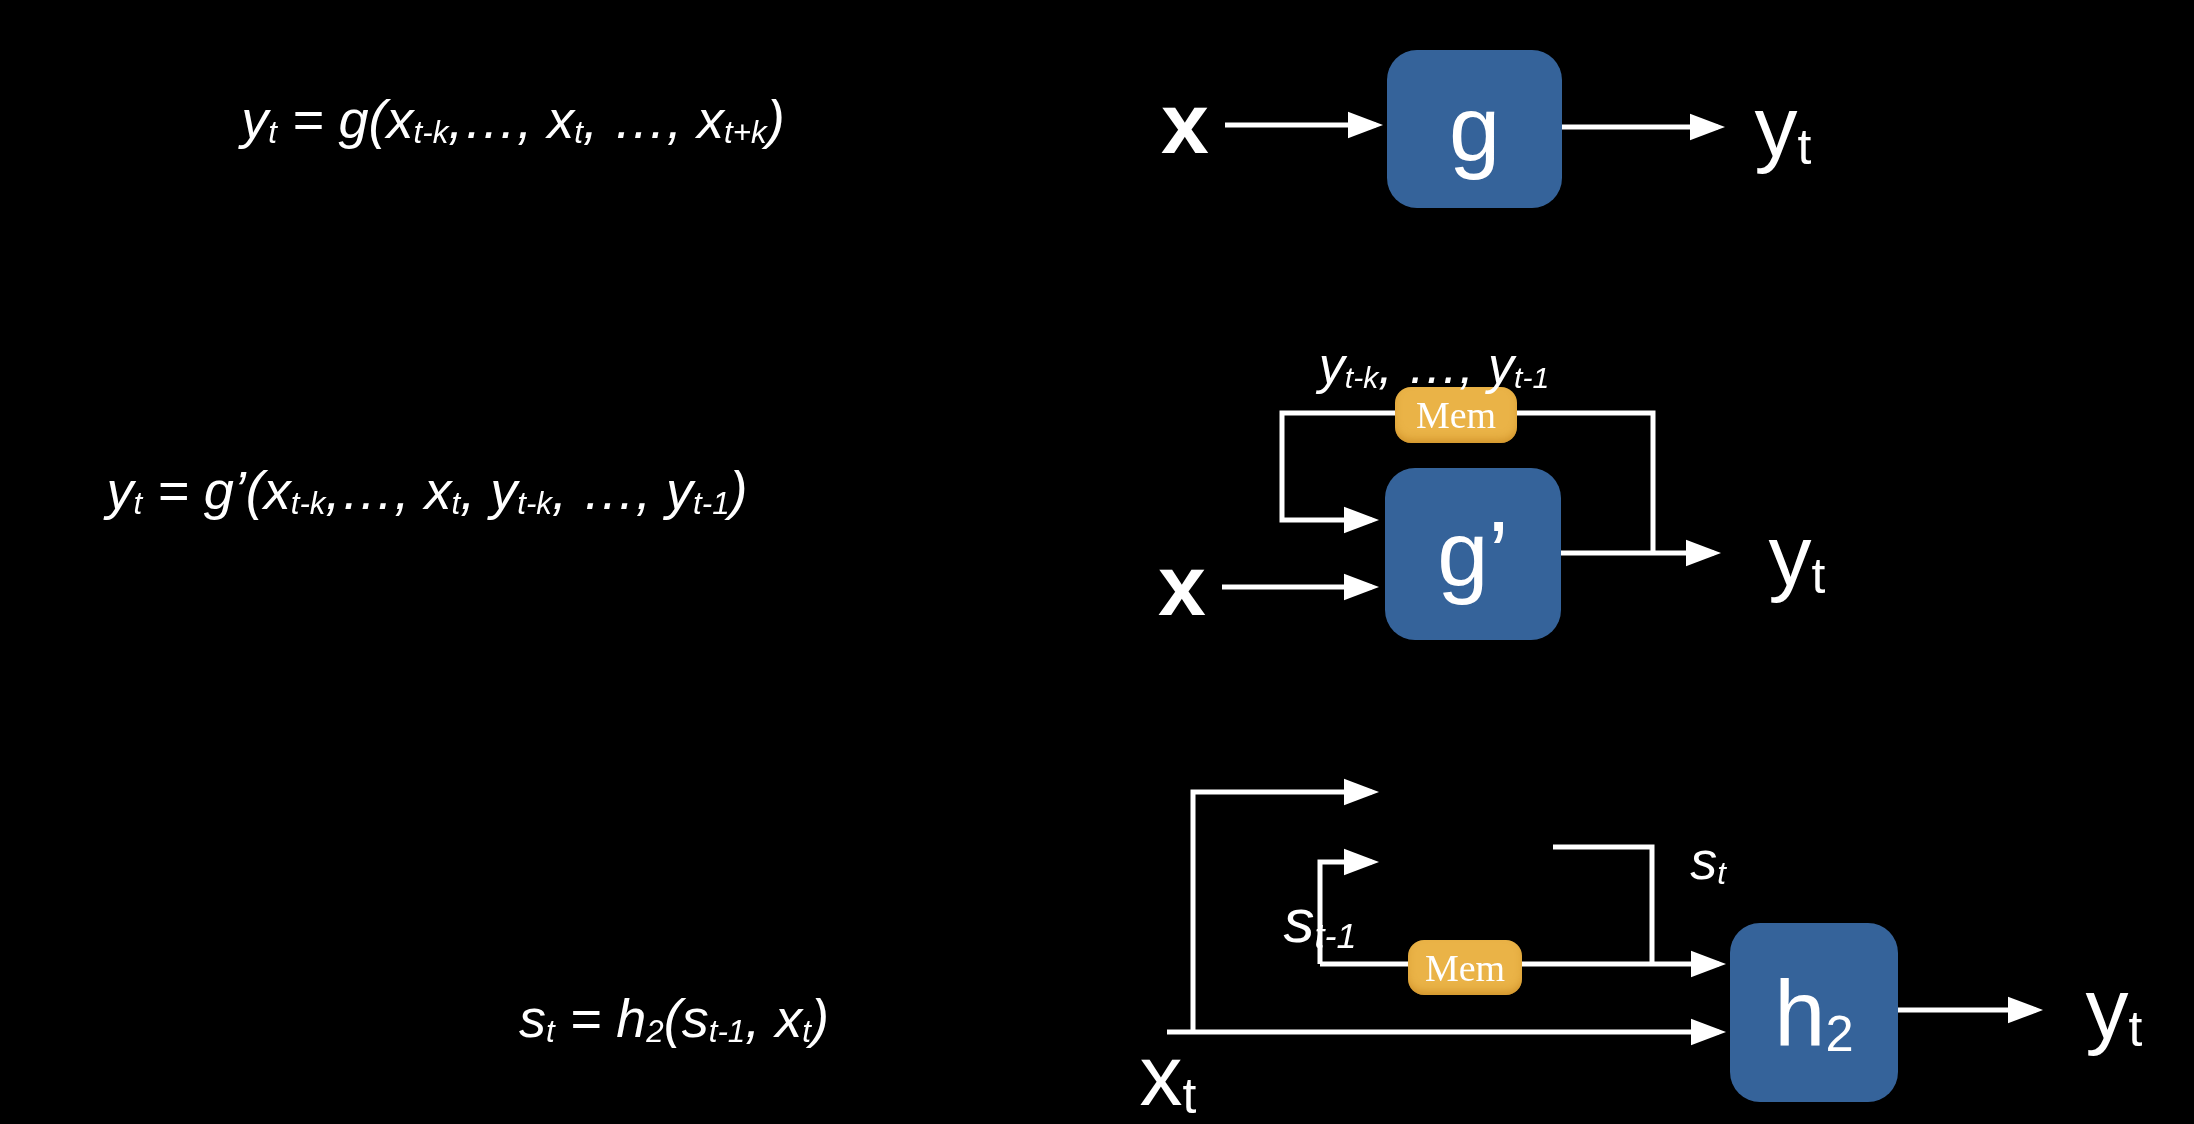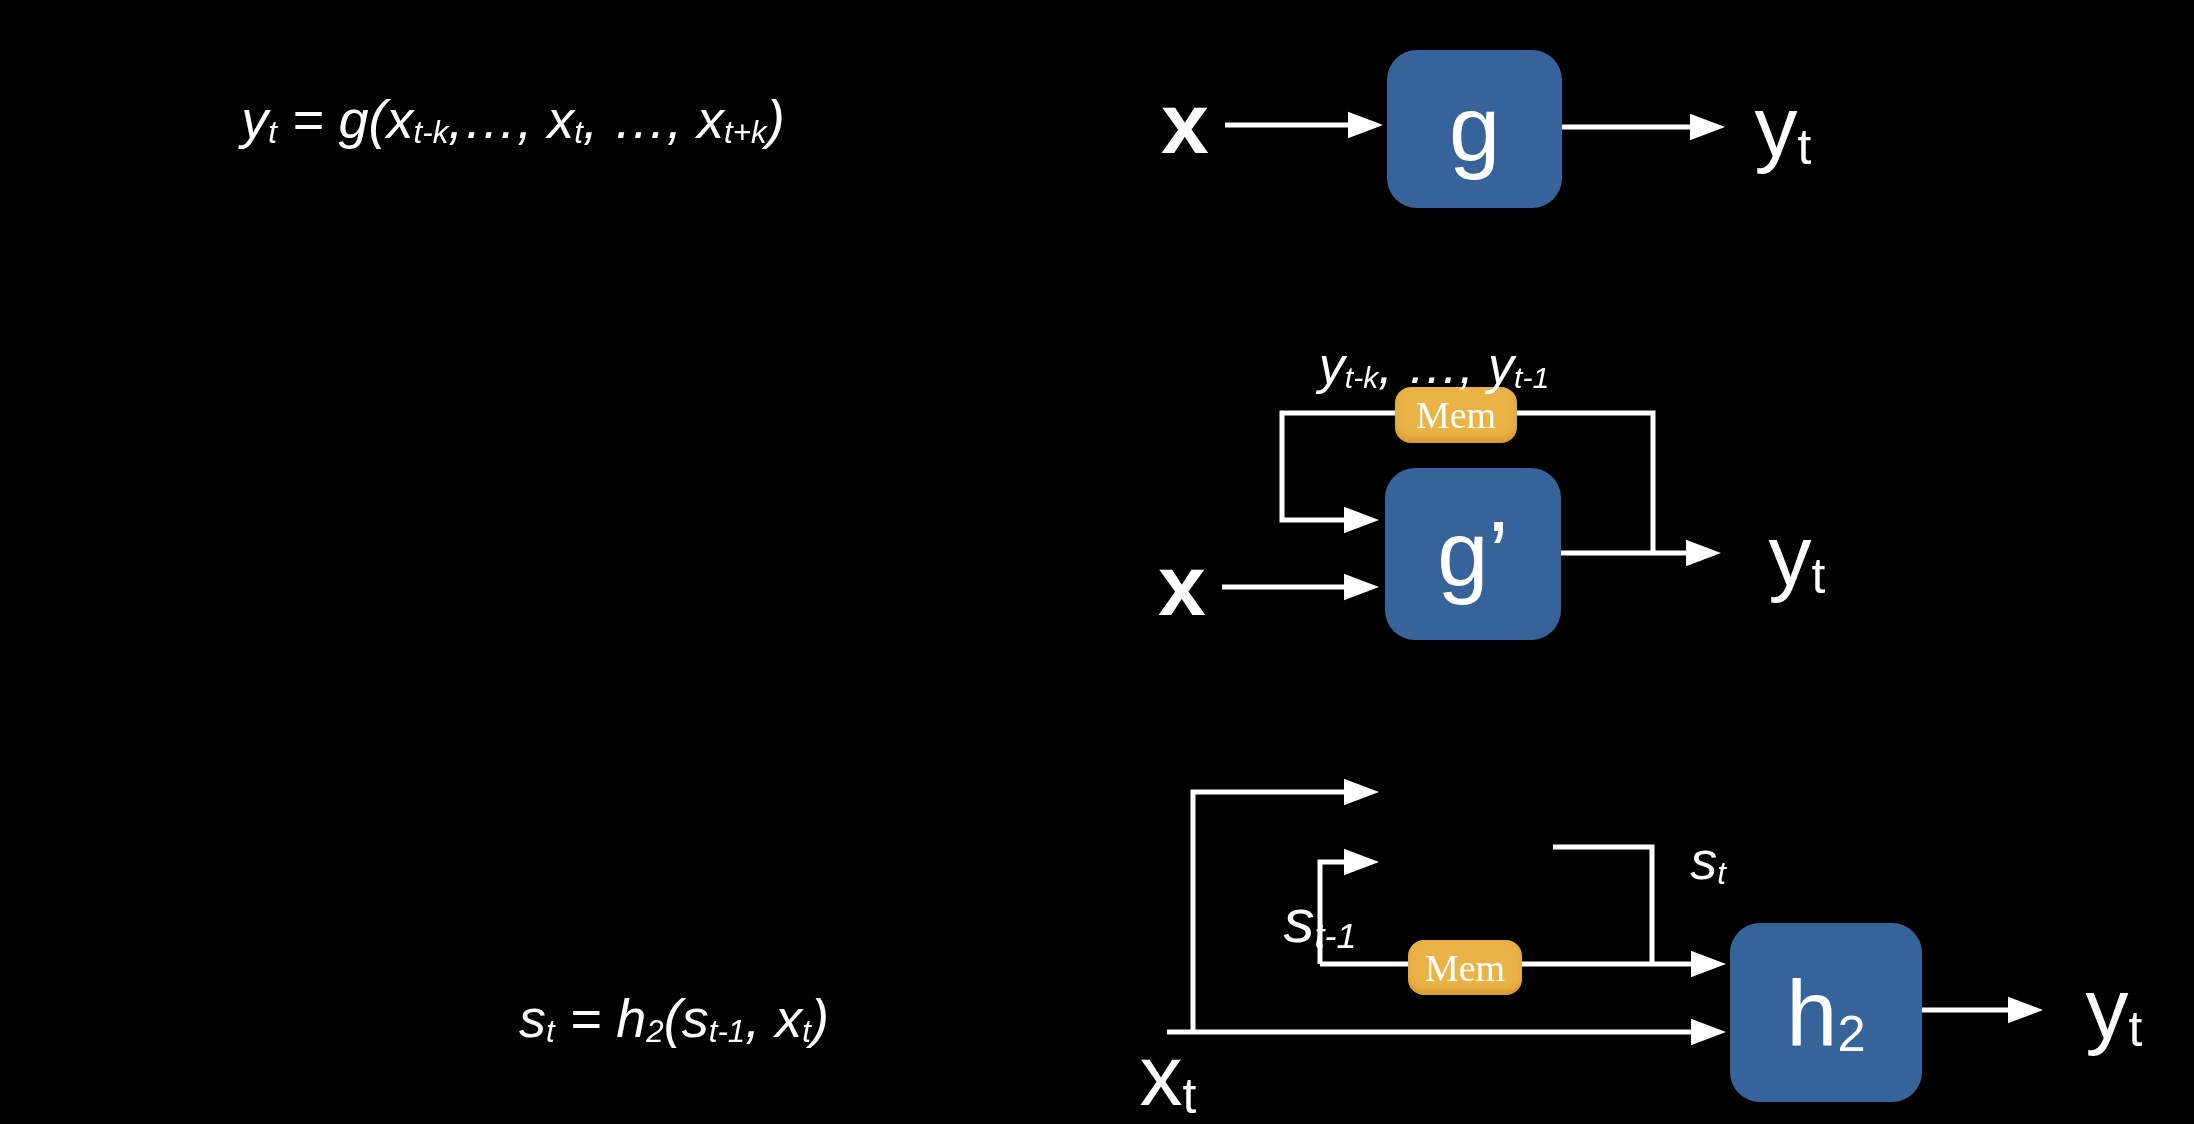--- a/index.html
+++ b/index.html
@@ -28,20 +28,21 @@
   .memlabel{font-size:38px;line-height:1;font-family:Liberation Serif, serif;}
   svg.overlay{position:absolute;left:0;top:0;}
 </style>
 </head>
 <body>
 
 <div class="slide">
 
   <div class="center formula" style="left:513px;top:119px;"><span>y</span><span class="sub">t</span><span> = g(</span><span>x</span><span class="sub">t-k</span><span>,…, </span><span>x</span><span class="sub">t</span><span>, …, </span><span>x</span><span class="sub">t+k</span><span>)</span></div>
 
+  <div class="center formula" style="left:427px;top:490px;"><span>y</span><span class="sub">t</span><span> = g’(</span><span>x</span><span class="sub">t-k</span><span>,…, </span><span>x</span><span class="sub">t</span><span>, </span><span>y</span><span class="sub">t-k</span><span>, …, </span><span>y</span><span class="sub">t-1</span><span>)</span></div>
 
 
   <div class="center formula" style="left:674px;top:986px;margin-top:32px;"><span>s</span><span class="sub">t</span><span> = h</span><span class="sub">2</span><span>(</span><span>s</span><span class="sub">t-1</span><span>, </span><span>x</span><span class="sub">t</span><span>)</span></div>
 
   <svg class="overlay" width="2194" height="1124" viewBox="0 0 2194 1124">
     <defs>
       <marker id="ah" viewBox="0 0 10 10" refX="8" refY="5" markerWidth="7" markerHeight="7" orient="auto">
         <path d="M0,1.2 L10,5 L0,8.8 Z" style="fill:var(--line,#fff);"></path>
       </marker>
     </defs>
@@ -62,21 +63,21 @@
 
   <div class="box" style="left:1387px;top:50px;width:175px;height:158px;">
     <span class="boxlabel">g</span>
   </div>
 
   <div class="box" style="left:1385px;top:468px;width:176px;height:172px;">
     <span class="boxlabel">g’</span>
   </div>
 
 
-  <div class="box" style="left:1730px;top:923px;width:192px;height:179px;">
+  <div class="box" style="left:1730px;top:923px;width:168px;height:179px;">
     <span class="boxlabel"><span>h</span><span class="sub">2</span></span>
   </div>
 
   <div class="membox" style="left:1395px;top:387px;width:122px;height:56px;">
     <span class="memlabel">Mem</span>
   </div>
 
   <div class="membox" style="left:1408px;top:940px;width:114px;height:55px;">
     <span class="memlabel">Mem</span>
   </div>

